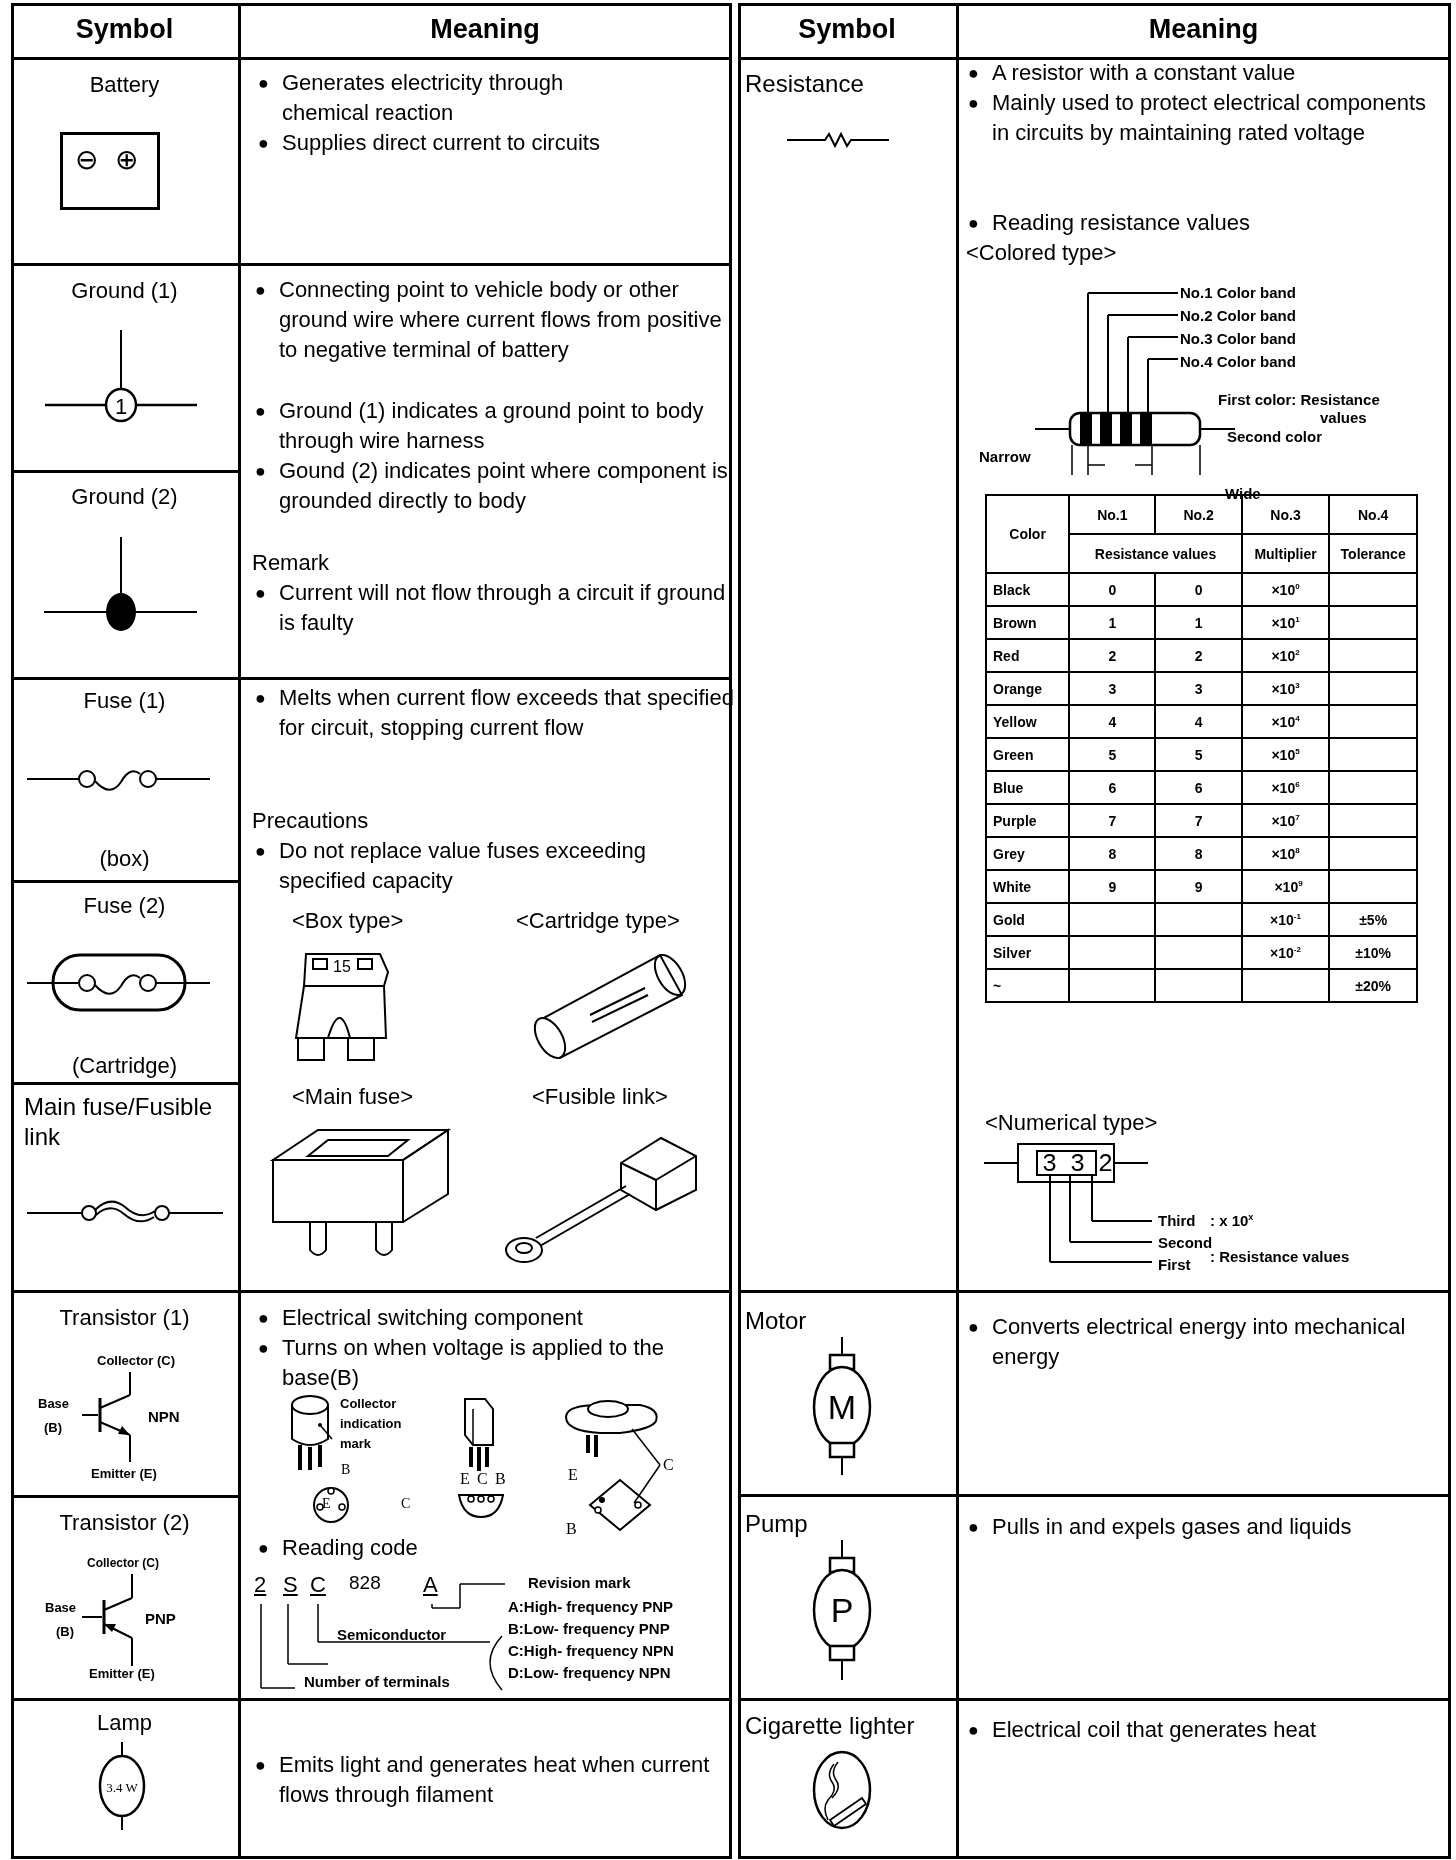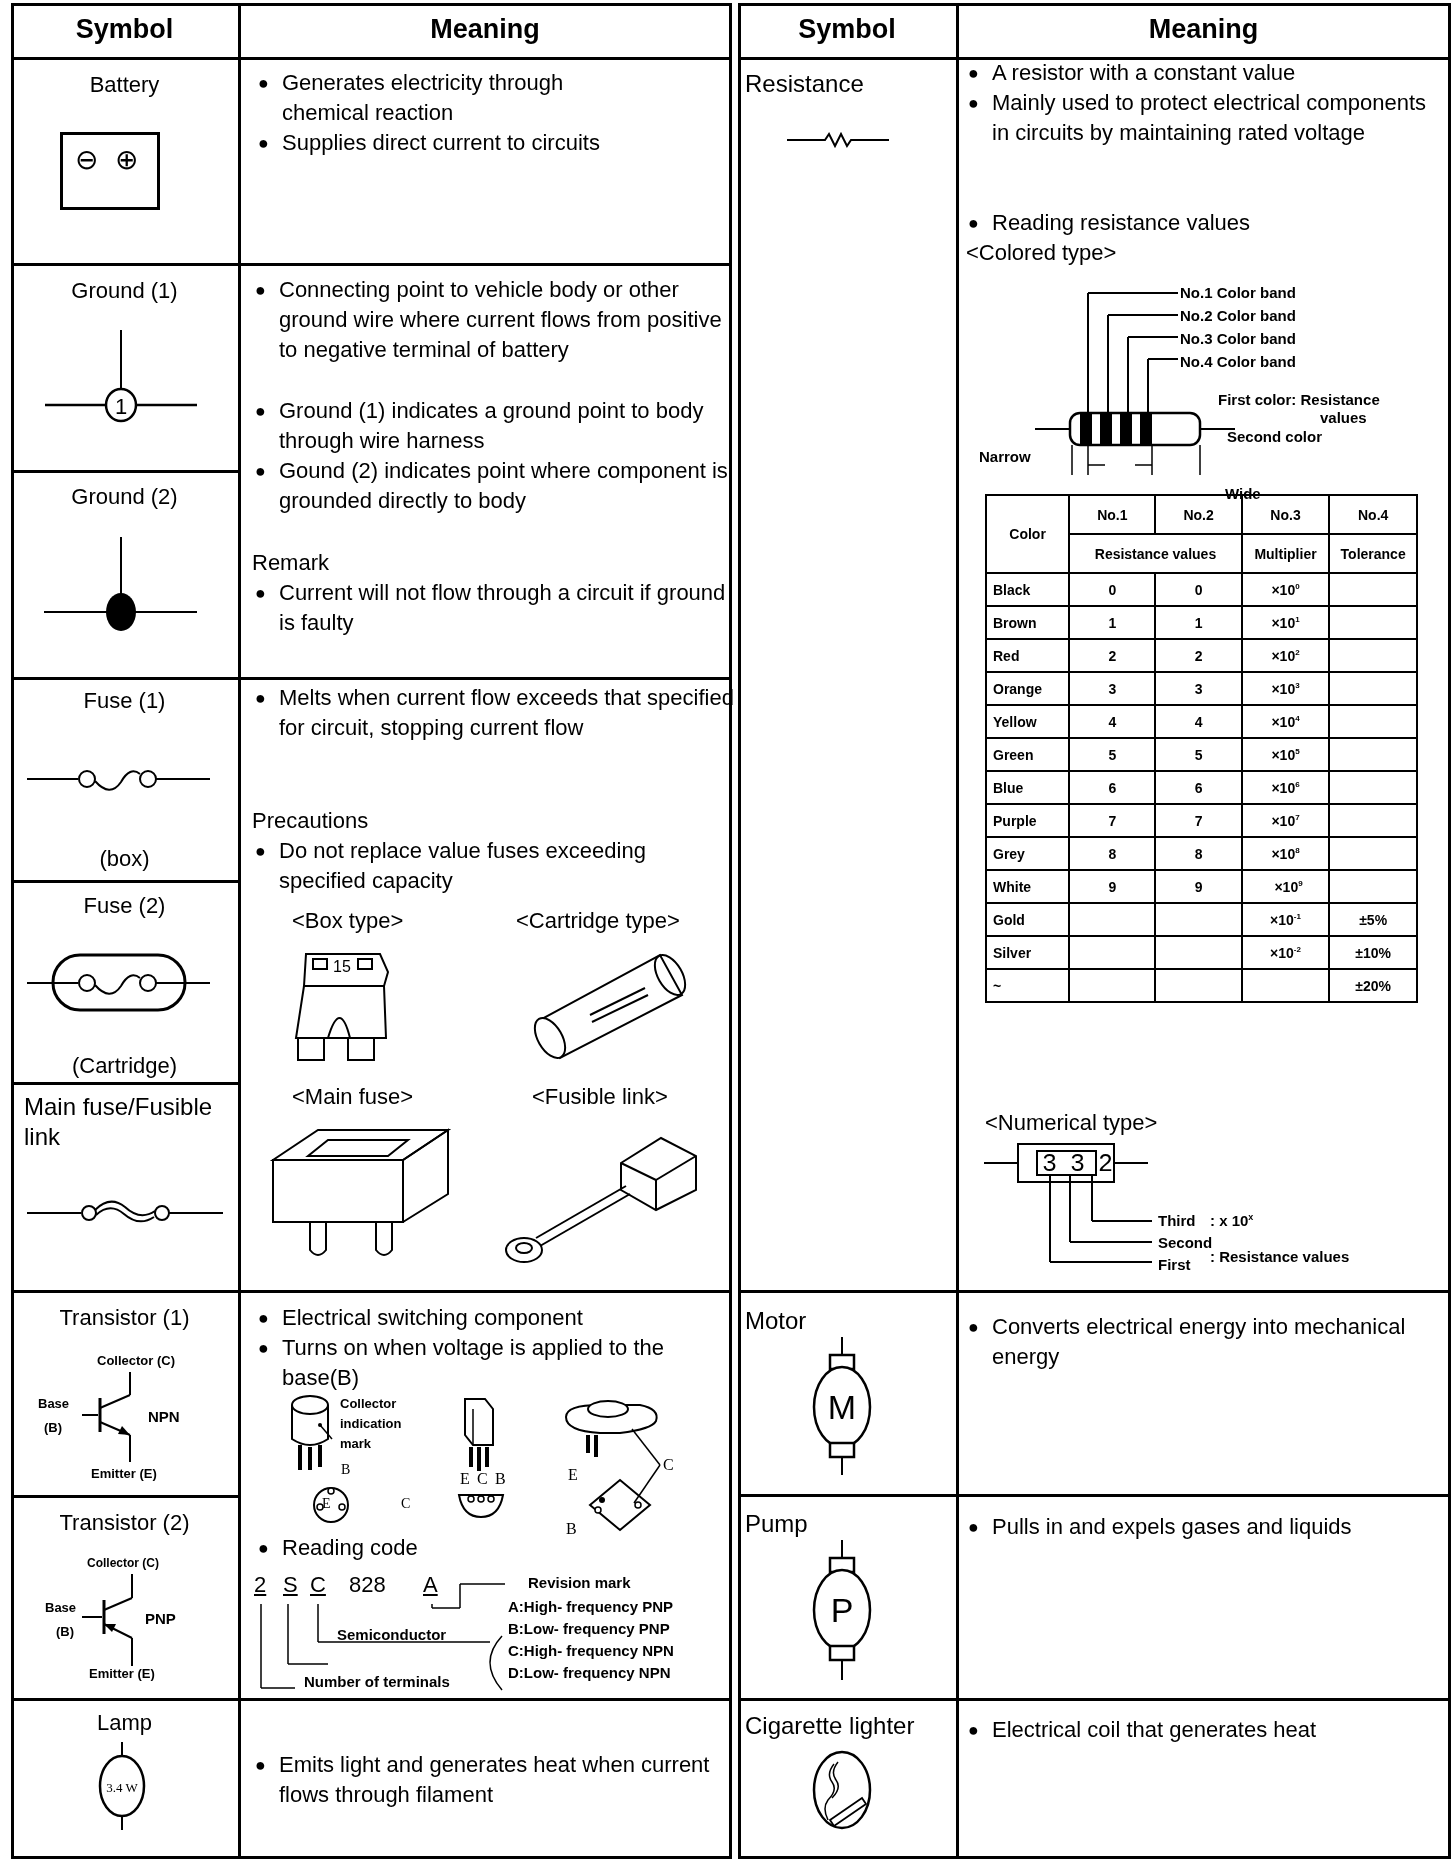--- a/index.html
+++ b/index.html
@@ -235,21 +235,21 @@
 </svg>
 <div class="abs" style="left:568px;top:1466px;font-family:'Liberation Serif',serif;font-size:16px;">E</div>
 <div class="abs" style="left:663px;top:1456px;font-family:'Liberation Serif',serif;font-size:16px;">C</div>
 <div class="abs" style="left:566px;top:1520px;font-family:'Liberation Serif',serif;font-size:16px;">B</div>
 
 <div class="bul" style="left:258px;top:1533px;width:300px;">Reading code</div>
 
 <div class="abs" style="left:254px;top:1572px;font-size:22px;text-decoration:underline;">2</div>
 <div class="abs" style="left:283px;top:1572px;font-size:22px;text-decoration:underline;">S</div>
 <div class="abs" style="left:310px;top:1572px;font-size:22px;text-decoration:underline;">C</div>
-<div class="abs" style="left:349px;top:1572px;font-size:22px;">828</div>
+<div class="abs" style="left:349px;top:1572px;font-size:19px;">828</div>
 <div class="abs" style="left:423px;top:1572px;font-size:22px;text-decoration:underline;">A</div>
 <svg style="left:240px;top:1570px;" width="400" height="130">
   <line x1="21" y1="34" x2="21" y2="118" stroke="#000" stroke-width="1.5"></line>
   <line x1="21" y1="118" x2="55" y2="118" stroke="#000" stroke-width="1.5"></line>
   <line x1="48" y1="34" x2="48" y2="94" stroke="#000" stroke-width="1.5"></line>
   <line x1="48" y1="94" x2="88" y2="94" stroke="#000" stroke-width="1.5"></line>
   <line x1="78" y1="34" x2="78" y2="72" stroke="#000" stroke-width="1.5"></line>
   <line x1="78" y1="72" x2="250" y2="72" stroke="#000" stroke-width="1.5"></line>
   <line x1="192" y1="34" x2="192" y2="38" stroke="#000" stroke-width="1.5"></line>
   <line x1="192" y1="38" x2="220" y2="38" stroke="#000" stroke-width="1.5"></line>

